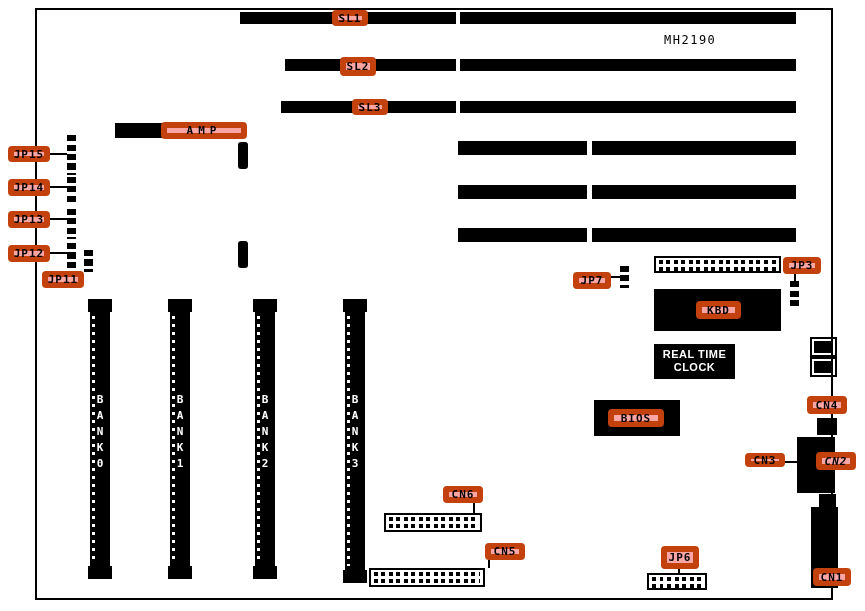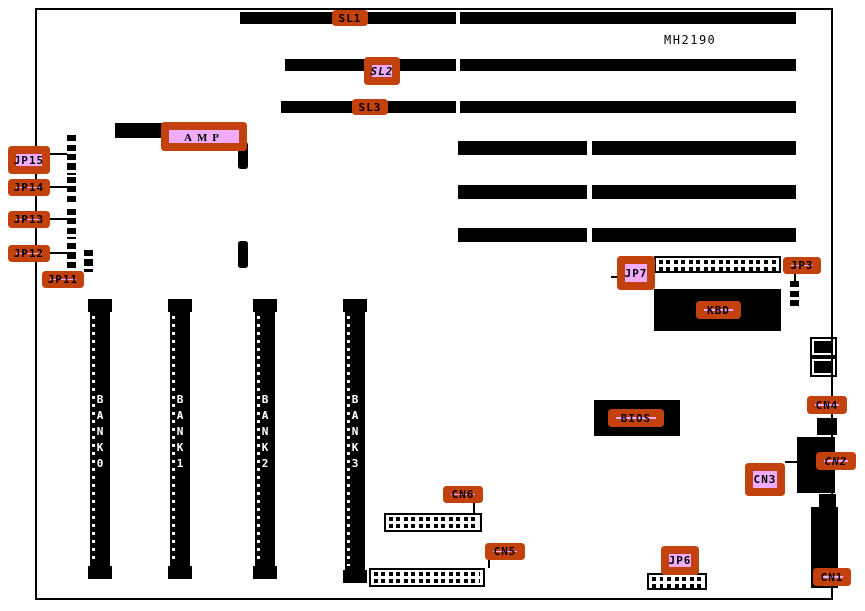--- a/index.html
+++ b/index.html
@@ -1,20 +1,20 @@
 <!DOCTYPE html>
 <html><head>
 <meta charset="utf-8">
 <style>
   html,body{margin:0;padding:0;background:#ffffff;}
   .canvas{position:relative;width:865px;height:611px;background:#fff;font-family:"DejaVu Sans Mono",monospace;overflow:hidden;}
   .abs{position:absolute;box-sizing:border-box;}
   .board{border:2px solid #000;}
   .bar{background:#000;}
-  .callout{background:#f0abfc;border:8px solid #c2410c;border-radius:4px;display:flex;align-items:center;justify-content:center;font:bold 11px "DejaVu Sans Mono",monospace;letter-spacing:1px;z-index:6;color:#000;}
+  .callout{background:#fca5a5;border:6px solid #c2410c;border-radius:4px;display:flex;align-items:center;justify-content:center;font:bold 11px "DejaVu Sans Mono",monospace;letter-spacing:1px;z-index:6;color:#000;}
   .chip{background:#000;}
   .pin-grid{background-color:#fff;border:2px solid #000;
     background-image:repeating-linear-gradient(to right,#000 0 4px,transparent 4px 7.5px),
                      repeating-linear-gradient(to right,#000 0 4px,transparent 4px 7.5px);
     background-size:calc(100% - 6px) 4px,calc(100% - 6px) 4px;
     background-position:3px 2px,3px 9px;
     background-repeat:no-repeat;}
   .jumper{background:repeating-linear-gradient(to bottom,#000 0 6px,transparent 6px 9.5px);}
   .leader-h{height:2px;background:#000;}
   .leader-v{width:2px;background:#000;}
@@ -52,30 +52,30 @@
   <div class="abs bar" style="left:281px;top:101px;width:175px;height:12px;"></div>
   <div class="abs bar" style="left:460px;top:101px;width:336px;height:12px;"></div>
   <div class="abs bar" style="left:458px;top:141px;width:129px;height:14px;"></div>
   <div class="abs bar" style="left:592px;top:141px;width:204px;height:14px;"></div>
   <div class="abs bar" style="left:458px;top:185px;width:129px;height:14px;"></div>
   <div class="abs bar" style="left:592px;top:185px;width:204px;height:14px;"></div>
   <div class="abs bar" style="left:458px;top:228px;width:129px;height:14px;"></div>
   <div class="abs bar" style="left:592px;top:228px;width:204px;height:14px;"></div>
 
   <div class="abs callout" style="left:332px;top:10px;width:36px;height:16px;">SL1</div>
-  <div class="abs callout" style="left:364px;top:57px;width:36px;height:28px;font-style:italic;">SL2</div>
+  <div class="abs callout" style="left:340px;top:57px;width:36px;height:19px;">SL2</div>
   <div class="abs callout" style="left:352px;top:99px;width:36px;height:16px;">SL3</div>
 
   <div class="abs bar" style="left:115px;top:123px;width:131px;height:15px;"></div>
-  <div class="abs callout sp5" style="left:161px;top:122px;width:86px;height:29px;font-family:Liberation Serif, serif;">AMP</div>
+  <div class="abs callout sp5" style="left:161px;top:122px;width:86px;height:17px;">AMP</div>
 
   <div class="abs clip" style="left:238px;top:142px;width:10px;height:27px;"></div>
   <div class="abs clip" style="left:238px;top:241px;width:10px;height:27px;"></div>
 
-  <div class="abs callout" style="left:8px;top:146px;width:42px;height:28px;">JP15</div>
+  <div class="abs callout" style="left:8px;top:146px;width:42px;height:16px;">JP15</div>
   <div class="abs jumper" style="left:67px;top:135px;width:9px;height:40px;"></div>
   <div class="abs leader-h" style="left:50px;top:153px;width:17px;"></div>
 
   <div class="abs callout" style="left:8px;top:179px;width:42px;height:17px;">JP14</div>
   <div class="abs jumper" style="left:67px;top:177px;width:9px;height:28px;"></div>
   <div class="abs leader-h" style="left:50px;top:186px;width:17px;"></div>
 
   <div class="abs callout" style="left:8px;top:211px;width:42px;height:17px;">JP13</div>
   <div class="abs jumper" style="left:67px;top:209px;width:9px;height:30px;"></div>
   <div class="abs leader-h" style="left:50px;top:218px;width:17px;"></div>
@@ -125,52 +125,58 @@
         <div>N</div>
         <div>K</div>
         <div>3</div>
       </div>
   </div>
 
   <div class="abs pin-grid" style="left:654px;top:256px;width:127px;height:17px;"></div>
   <div class="abs chip" style="left:654px;top:289px;width:127px;height:42px;"></div>
   <div class="abs callout" style="left:696px;top:301px;width:45px;height:18px;">KBD</div>
 
-  <div class="abs callout" style="left:573px;top:256px;width:38px;height:34px;margin-left:44px;">JP7</div>
+  <div class="abs callout" style="left:573px;top:272px;width:38px;height:17px;">JP7</div>
   <div class="abs jumper" style="left:620px;top:266px;width:9px;height:22px;"></div>
   <div class="abs leader-h" style="left:611px;top:276px;width:9px;"></div>
 
   <div class="abs callout" style="left:783px;top:257px;width:38px;height:17px;">JP3</div>
   <div class="abs leader-v" style="left:794px;top:274px;height:7px;"></div>
   <div class="abs jumper" style="left:790px;top:281px;width:9px;height:26px;"></div>
 
+  <div class="abs chip" style="left:654px;top:344px;width:81px;height:35px;">
+    <div class="rtc-text">
+      <div>REAL TIME</div>
+      <div>CLOCK</div>
+    </div>
+  </div>
 
   <div class="abs chip" style="left:594px;top:400px;width:86px;height:36px;"></div>
   <div class="abs callout" style="left:608px;top:409px;width:56px;height:18px;text-align:center;">BIOS</div>
 
   <div class="abs callout" style="left:443px;top:486px;width:40px;height:17px;">CN6</div>
   <div class="abs leader-v" style="left:473px;top:503px;height:10px;"></div>
   <div class="abs pin-grid" style="left:384px;top:513px;width:98px;height:19px;"></div>
 
   <div class="abs callout" style="left:485px;top:543px;width:40px;height:17px;">CN5</div>
   <div class="abs leader-v" style="left:488px;top:560px;height:8px;"></div>
   <div class="abs pin-grid" style="left:369px;top:568px;width:116px;height:19px;"></div>
 
-  <div class="abs callout" style="left:661px;top:546px;width:38px;height:29px;">JP6</div>
+  <div class="abs callout" style="left:661px;top:546px;width:38px;height:23px;">JP6</div>
   <div class="abs leader-v" style="left:678px;top:563px;height:10px;"></div>
   <div class="abs pin-grid" style="left:647px;top:573px;width:60px;height:17px;"></div>
 
   <div class="abs edge-outlined" style="left:810px;top:337px;width:27px;height:20px;"></div>
   <div class="abs edge-outlined" style="left:810px;top:357px;width:27px;height:20px;"></div>
 
   <div class="abs callout" style="left:807px;top:396px;width:40px;height:18px;">CN4</div>
   <div class="abs edge" style="left:817px;top:418px;width:20px;height:17px;"></div>
 
   <div class="abs edge" style="left:797px;top:437px;width:38px;height:56px;"></div>
-  <div class="abs callout" style="left:745px;top:463px;width:40px;height:33px;">CN3</div>
+  <div class="abs callout" style="left:745px;top:453px;width:40px;height:14px;">CN3</div>
   <div class="abs leader-h" style="left:785px;top:461px;width:12px;"></div>
   <div class="abs callout" style="left:816px;top:452px;width:40px;height:18px;font-style:italic;">CN2</div>
 
   <div class="abs edge" style="left:819px;top:494px;width:17px;height:13px;"></div>
 
   <div class="abs edge" style="left:811px;top:507px;width:27px;height:81px;"></div>
   <div class="abs callout" style="left:813px;top:568px;width:38px;height:18px;">CN1</div>
 
 </div>
 

